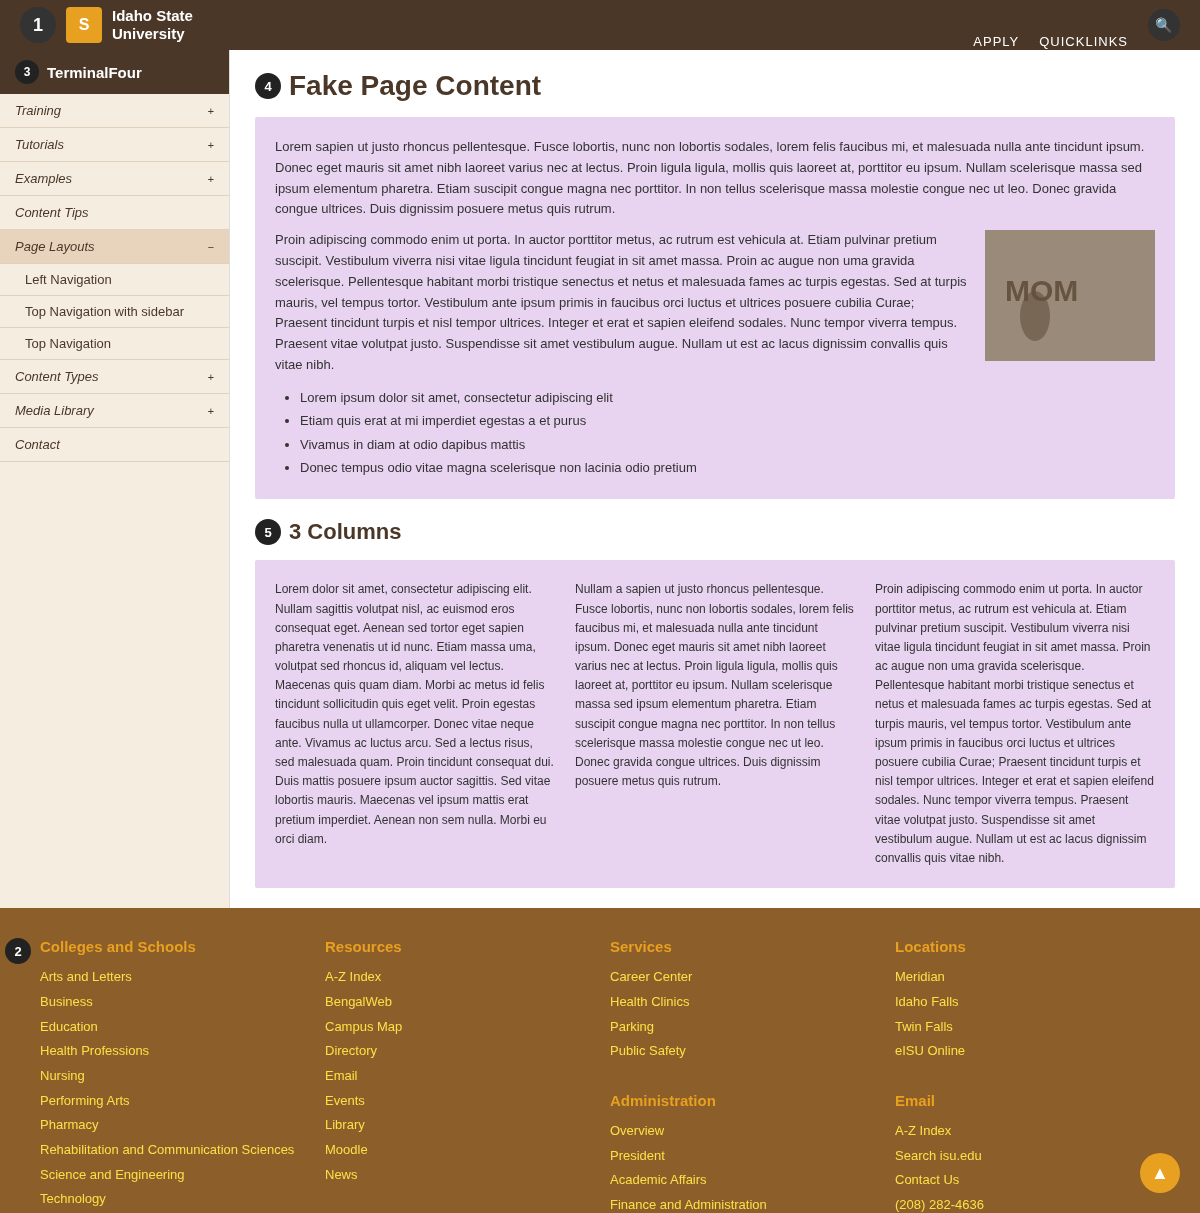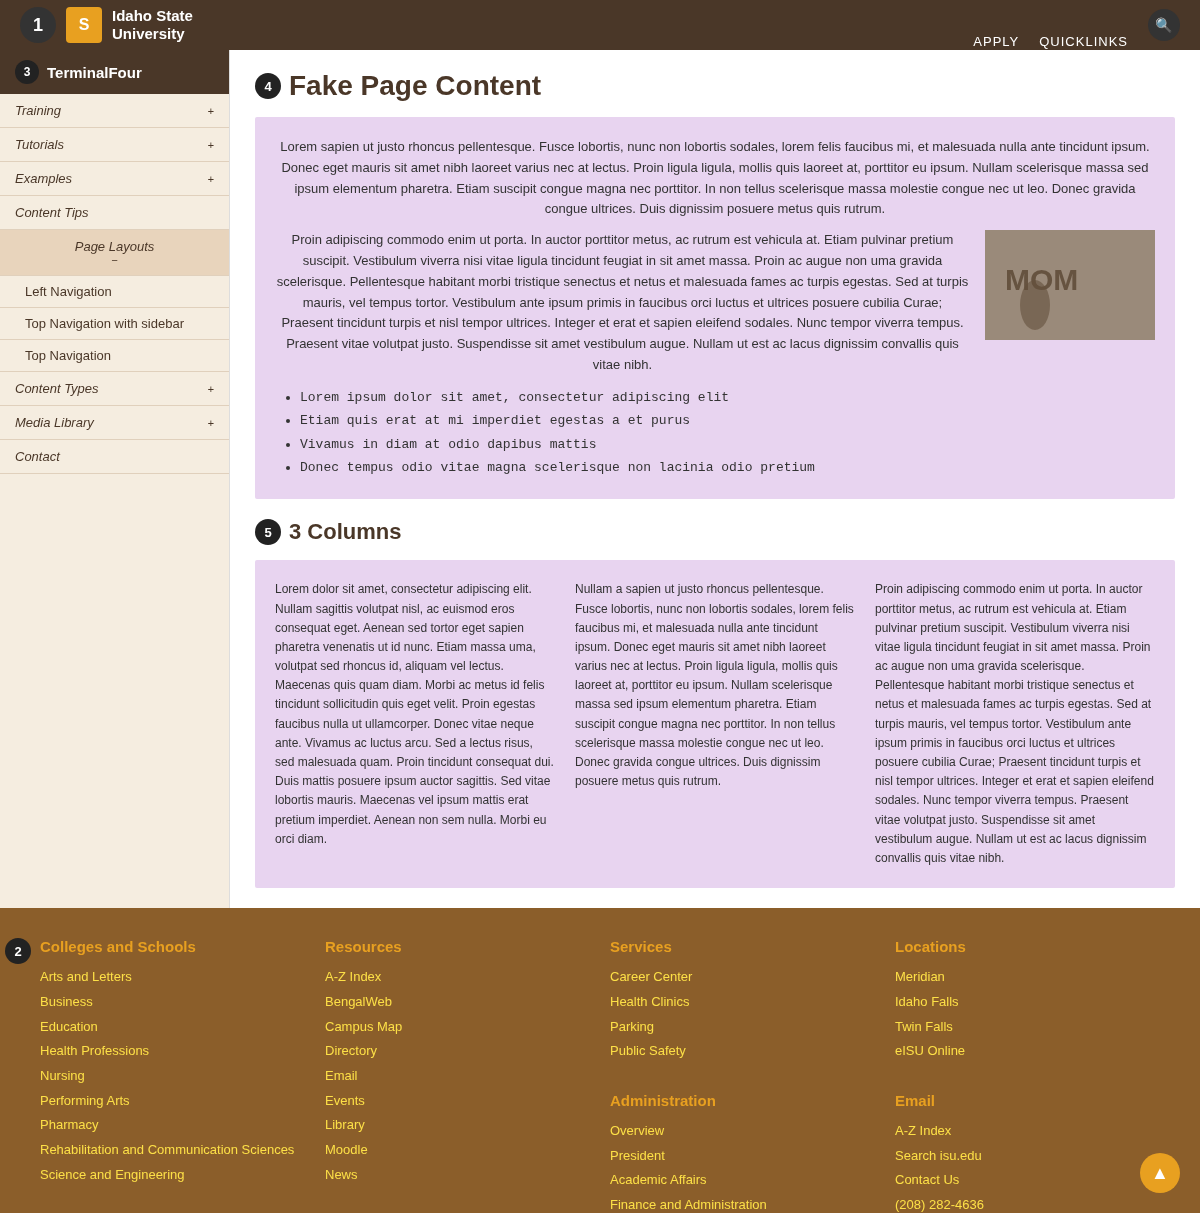--- a/index.html
+++ b/index.html
@@ -116,21 +116,21 @@
       display: flex;
       align-items: center;
       justify-content: space-between;
       padding: 9px 15px;
       border-bottom: 1px solid #e0d0bc;
       cursor: pointer;
       color: #4a3728;
       font-size: 13px;
       font-style: italic;
     }
-    .sidebar-item.active { background: #e8d4bc; flex-direction: column; }
+    .sidebar-item.active { background: #e8d4bc; }
     .sidebar-item .expand-icon { color: #4a3728; font-size: 11px; }
     .sidebar-sub-item {
       padding: 8px 15px 8px 25px;
       border-bottom: 1px solid #e0d0bc;
       cursor: pointer;
       color: #4a3728;
       font-size: 13px;
     }
 
     
@@ -169,44 +169,42 @@
       background: #e8d4f0;
       padding: 20px;
       margin-bottom: 20px;
       border-radius: 2px;
     }
     .content-block p {
       font-size: 13px;
       line-height: 1.6;
       margin-bottom: 10px;
       color: #333;
-      text-align: center;
     }
     .content-block-inner {
       display: flex;
       gap: 15px;
     }
     .content-block-inner p { flex: 1; }
     .content-image {
       width: 170px;
       min-width: 170px;
-      height: 110px;
+      height: 131px;
       background: #9a8a7a;
       display: flex;
       align-items: center;
       justify-content: center;
       overflow: hidden;
     }
     .bullet-list {
       list-style: disc;
       padding-left: 25px;
       font-size: 13px;
       line-height: 1.8;
       color: #333;
-      font-family: Liberation Mono, monospace;
     }
 
     .three-col-title {
       font-size: 22px;
       color: #4a3728;
       font-weight: bold;
       margin-bottom: 15px;
       display: flex;
       align-items: center;
     }
@@ -400,20 +398,21 @@
       <div class="footer-section-title">Colleges and Schools</div>
       <a href="#" class="footer-link">Arts and Letters</a>
       <a href="#" class="footer-link">Business</a>
       <a href="#" class="footer-link">Education</a>
       <a href="#" class="footer-link">Health Professions</a>
       <a href="#" class="footer-link">Nursing</a>
       <a href="#" class="footer-link">Performing Arts</a>
       <a href="#" class="footer-link">Pharmacy</a>
       <a href="#" class="footer-link">Rehabilitation and Communication Sciences</a>
       <a href="#" class="footer-link">Science and Engineering</a>
+      <a href="#" class="footer-link">Technology</a>
     </div>
     <div class="footer-col-wrapper">
       <div class="footer-section-title">Resources</div>
       <a href="#" class="footer-link">A-Z Index</a>
       <a href="#" class="footer-link">BengalWeb</a>
       <a href="#" class="footer-link">Campus Map</a>
       <a href="#" class="footer-link">Directory</a>
       <a href="#" class="footer-link">Email</a>
       <a href="#" class="footer-link">Events</a>
       <a href="#" class="footer-link">Library</a>

